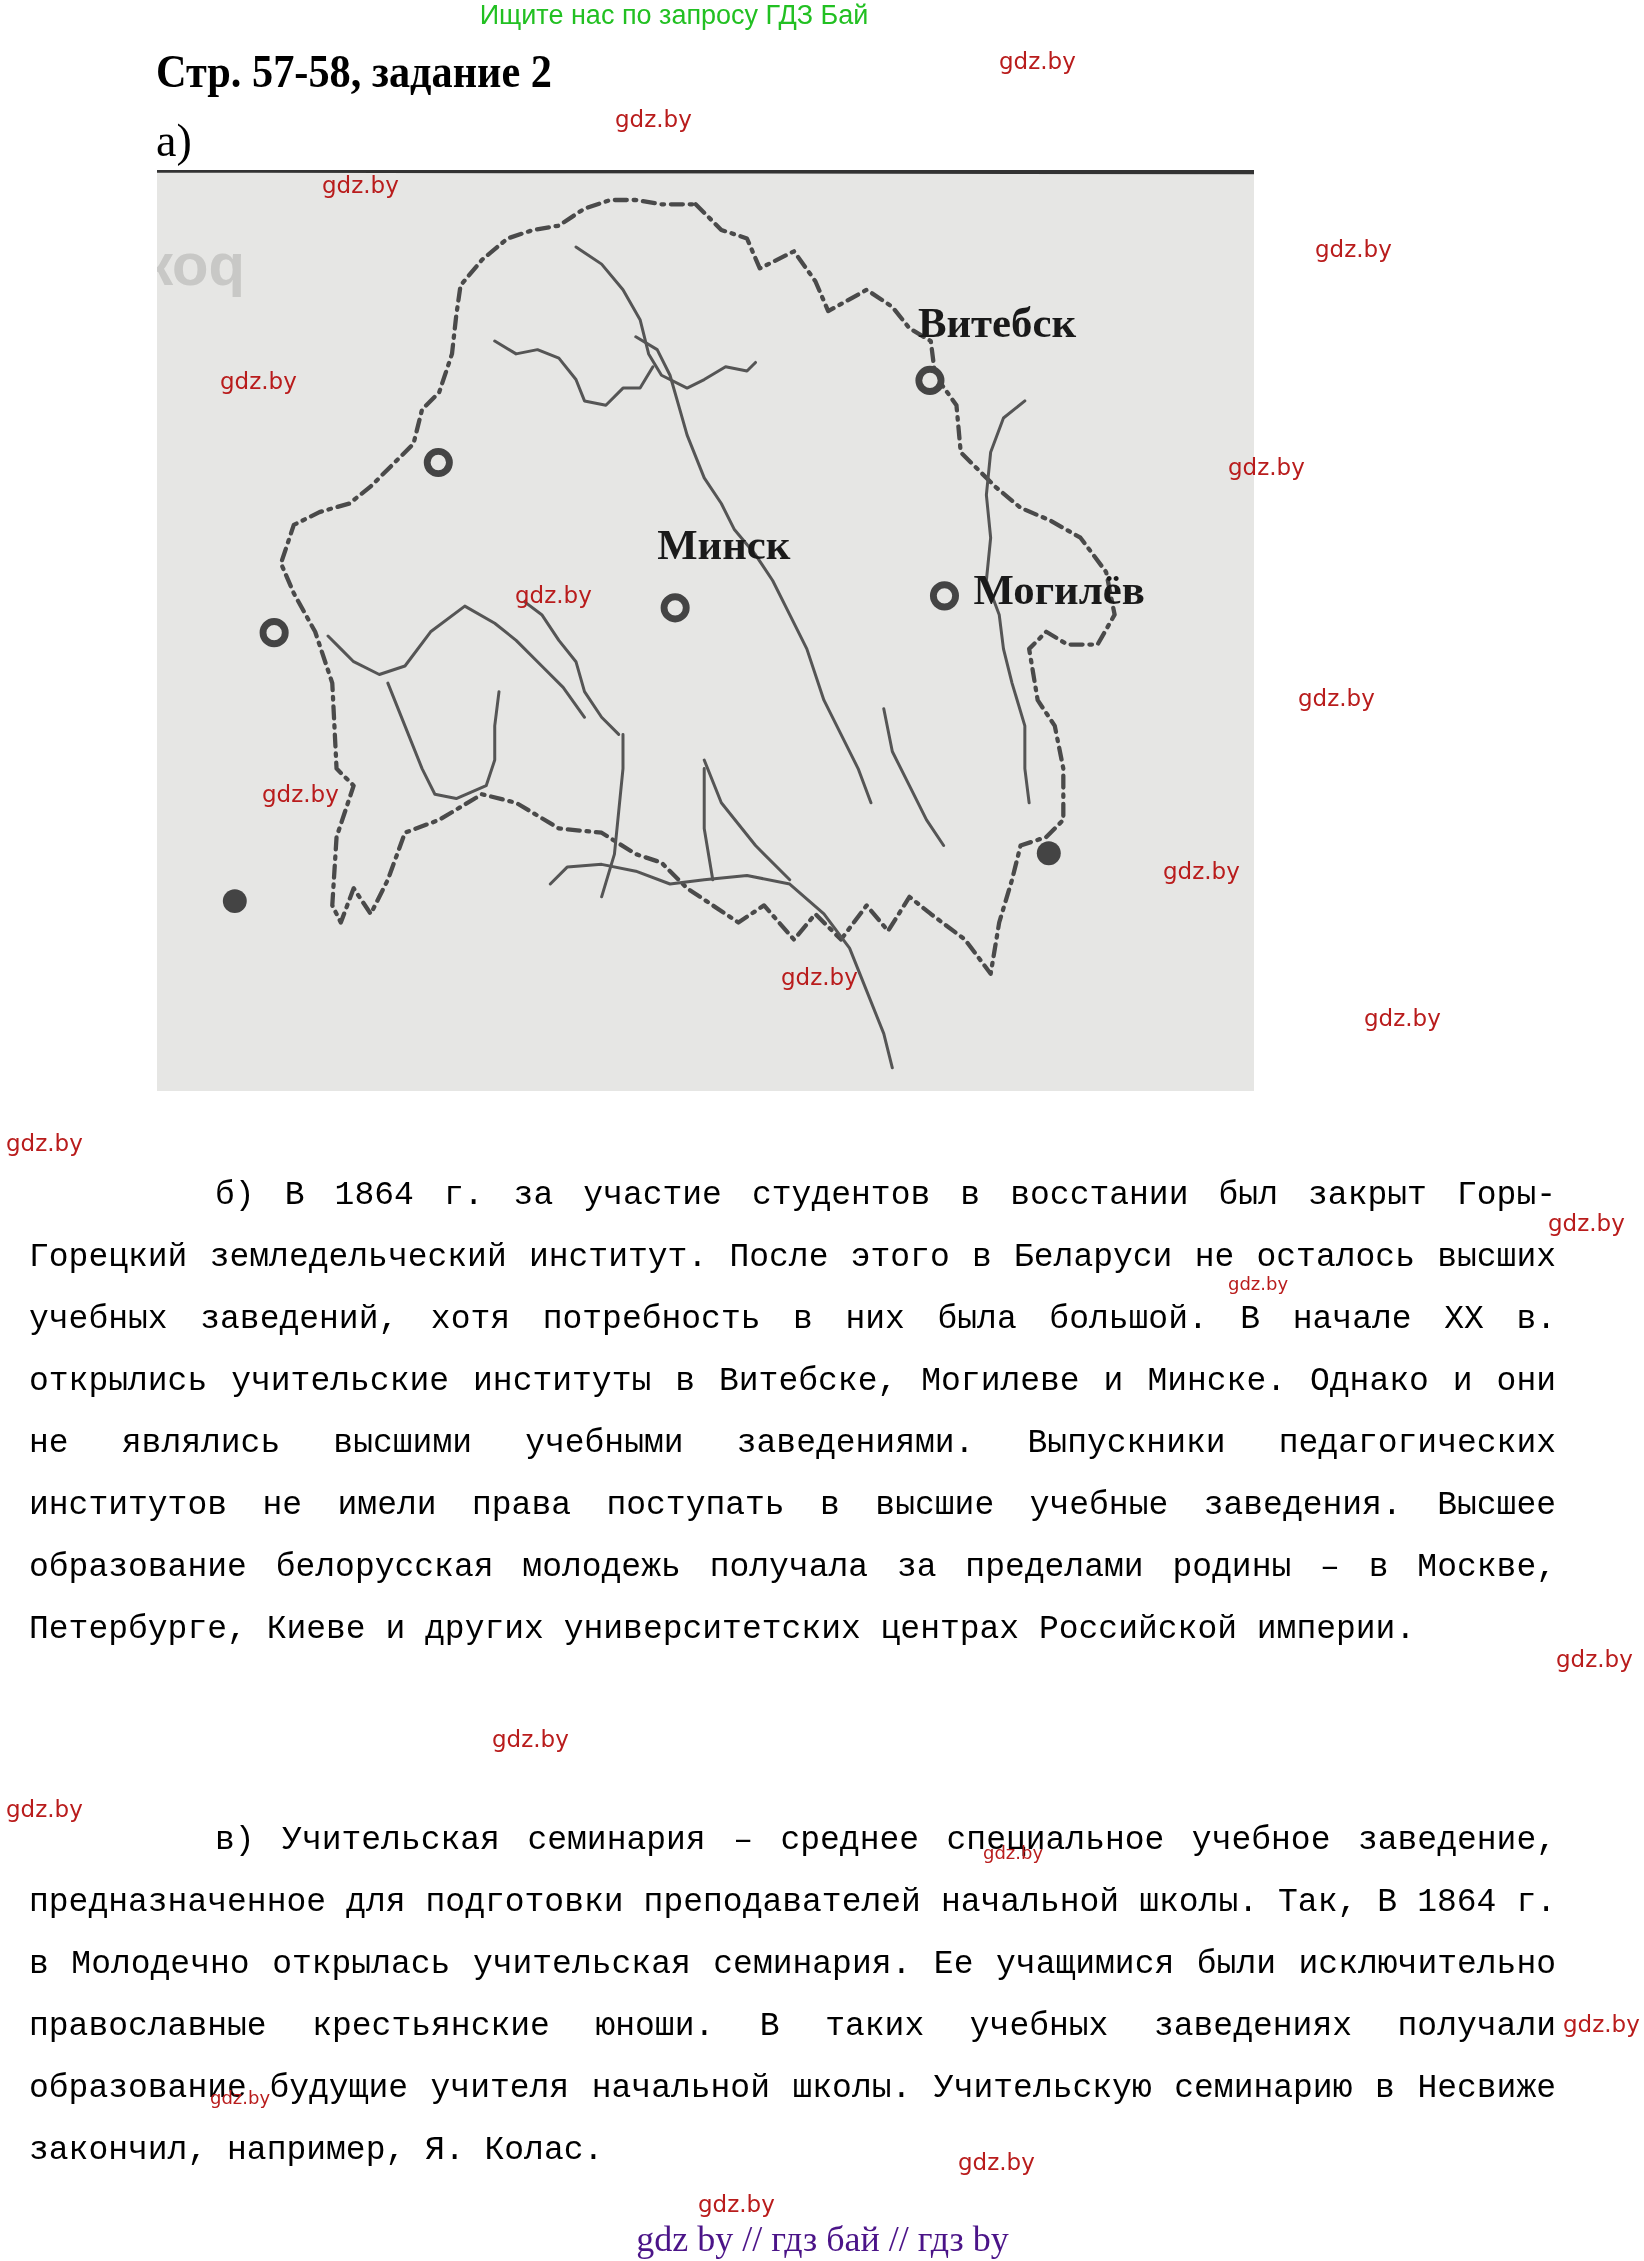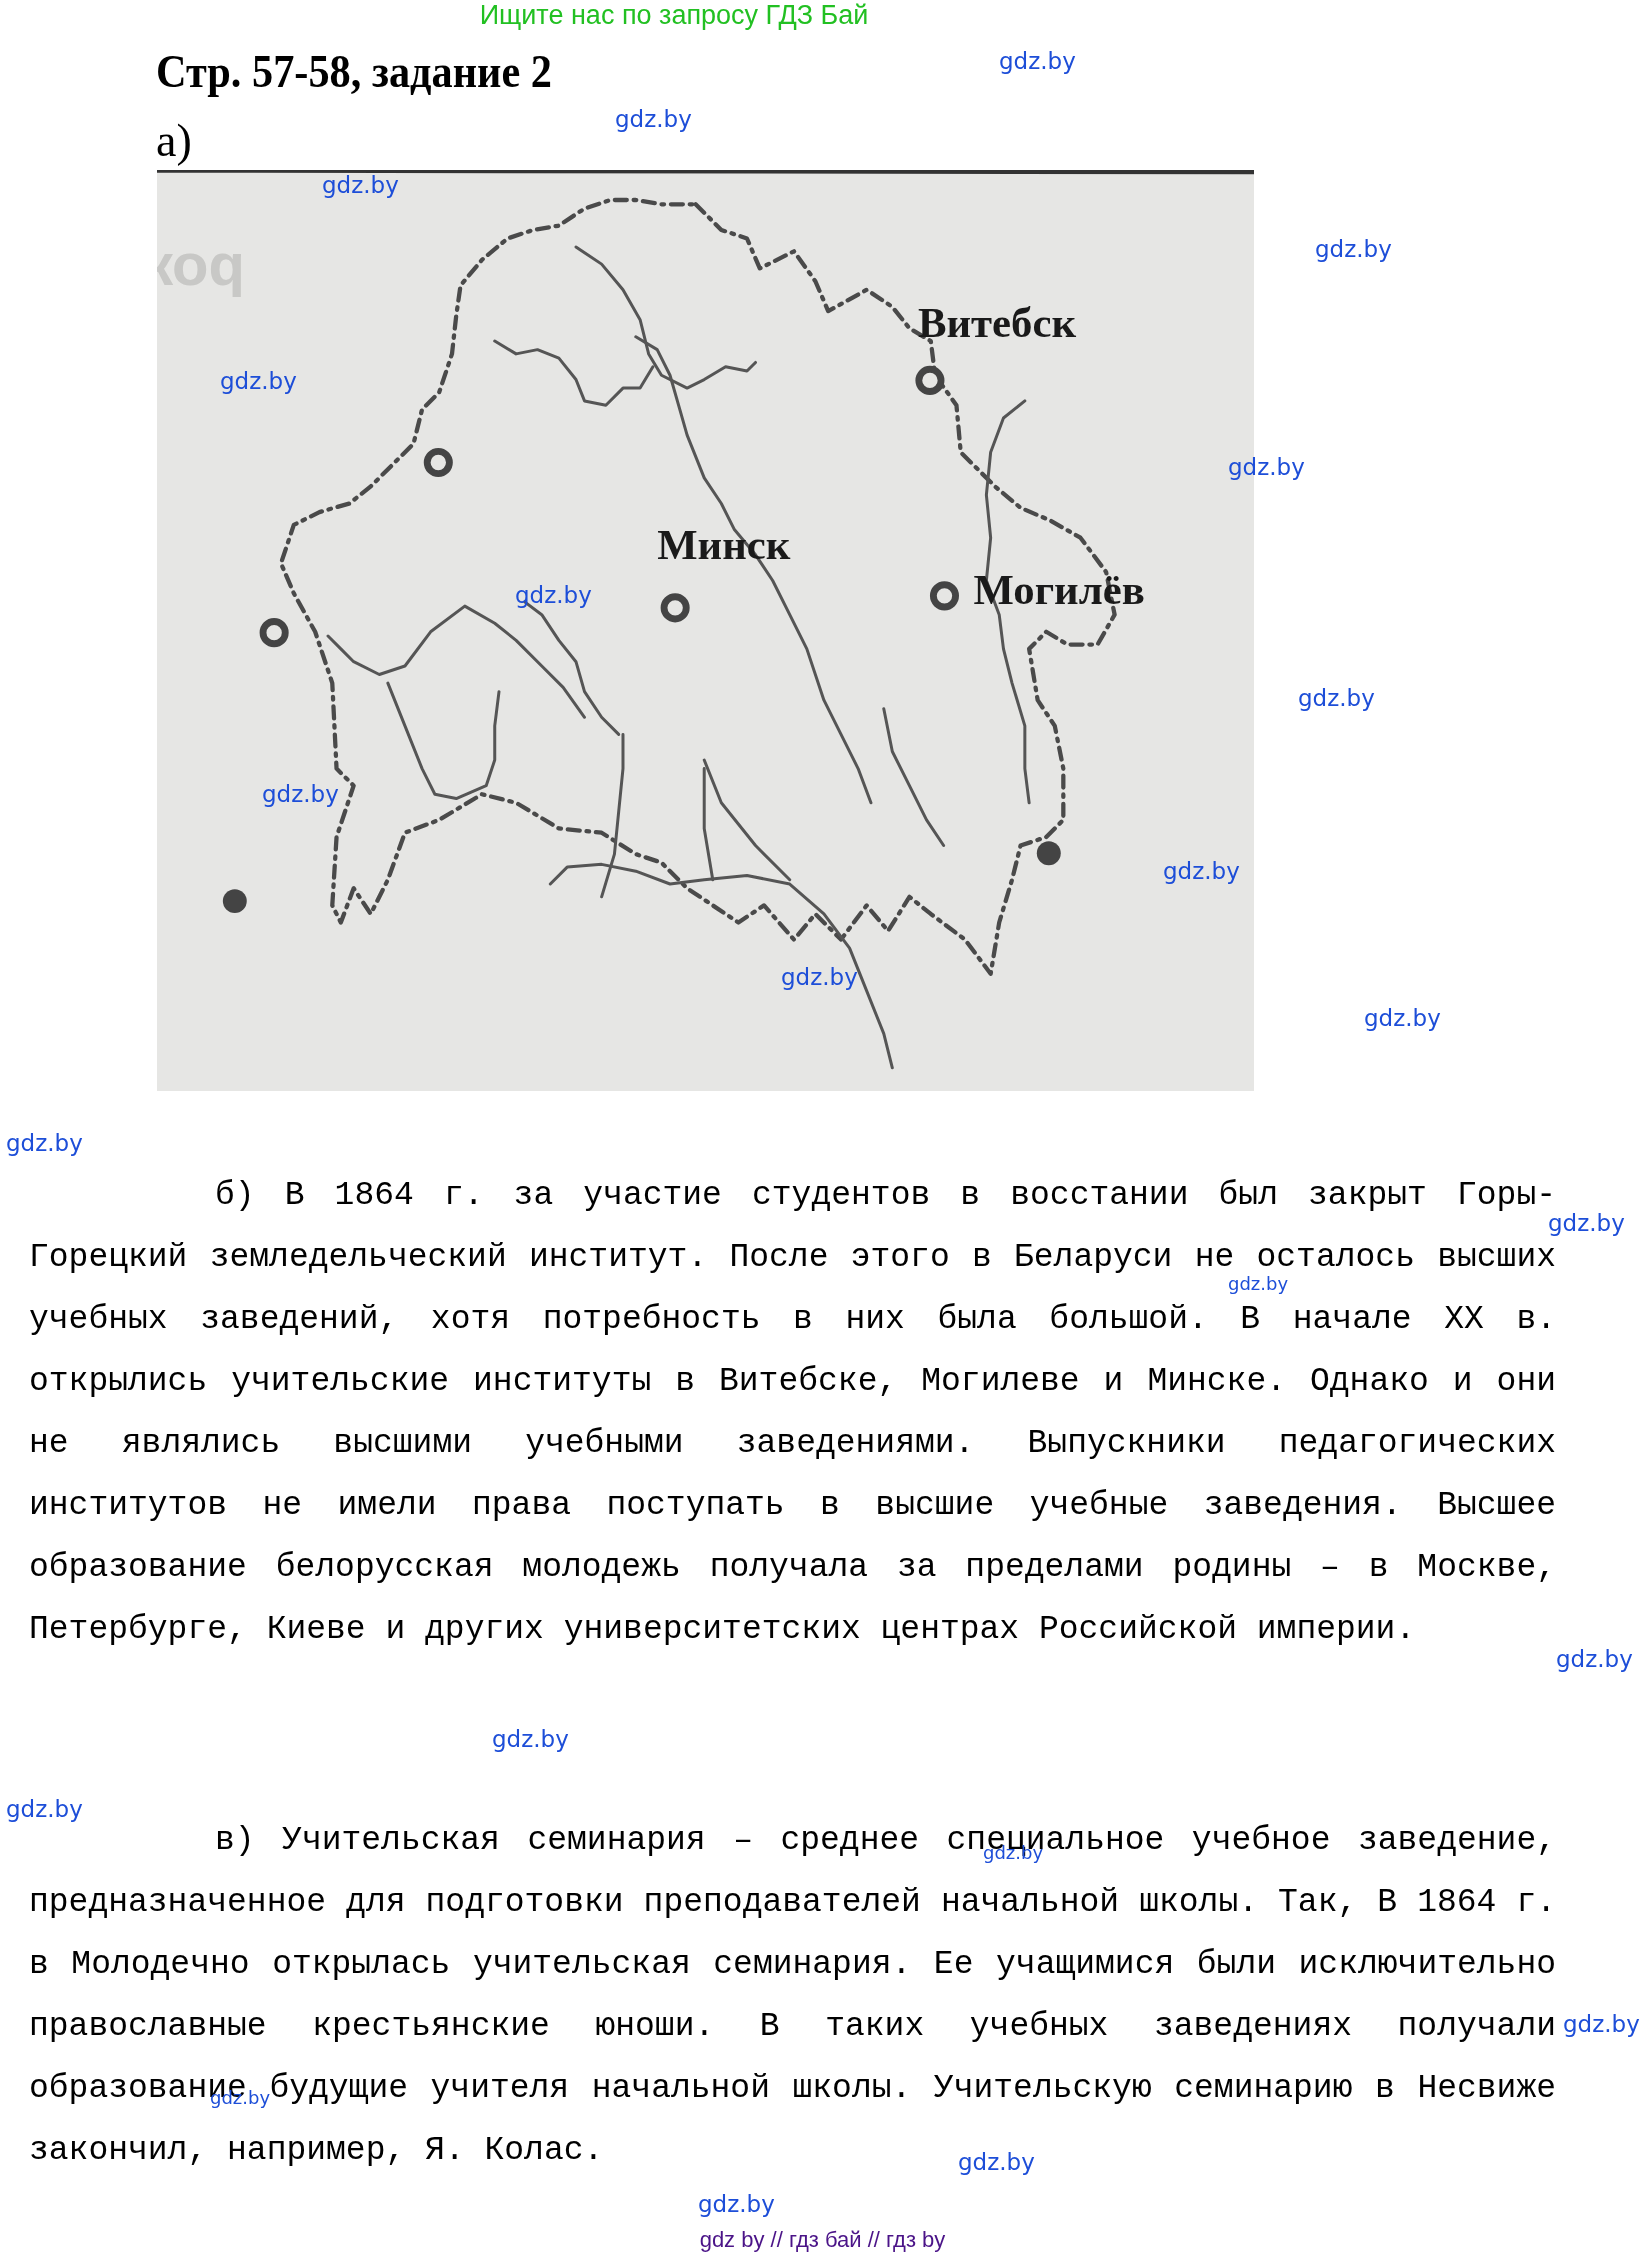--- a/index.html
+++ b/index.html
@@ -3,25 +3,25 @@
 <meta charset="utf-8">
 <style>
   html, body { margin:0; padding:0; background:#ffffff; }
   body { width:1645px; height:2261px; position:relative; overflow:hidden; font-family:"Liberation Serif", serif; color:#000; }
   .abs { position:absolute; }
   .top-banner { left:0; width:1348px; top:0; text-align:center; font-family:"Liberation Sans", sans-serif; font-size:27px; color:#22c022; letter-spacing:0px; line-height:31px; }
   .title { left:156px; top:44px; font-size:46px; font-weight:bold; line-height:55px; transform:scaleX(0.92); transform-origin:left; }
   .sub-a { left:156px; top:115px; font-size:46px; line-height:51px; }
   .map { left:157px; top:170px; width:1097px; height:921px; background:#e6e6e4; overflow:hidden; }
   .map svg { display:block; }
-  .wm { font-family:"DejaVu Sans", sans-serif; font-size:23px; color:#1d4ed8; line-height:26px; white-space:nowrap; }
+  .wm { font-family:"DejaVu Sans", sans-serif; font-size:23px; color:#b91c1c; line-height:26px; white-space:nowrap; }
   .wm.small { font-size:18px; }
   .para { left:29px; width:1527px; font-size:33px; line-height:62px; text-align:justify; text-align-last:left;font-family:Liberation Mono, monospace; }
   .para .indent { display:inline-block; width:186px; }
-  .footer { left:0; width:1645px; top:2224px; text-align:center; font-family:Liberation Sans, sans-serif; font-size:22px; color:#4b1488; line-height:31px; }
+  .footer { left:0; width:1645px; top:2224px; text-align:center; font-family:Liberation Serif, serif; font-size:36px; color:#4b1488; line-height:31px; }
   .city { font-family:"Liberation Serif", serif; font-weight:bold; font-size:50px; fill:#1a1a1a; }
 </style>
 </head>
 <body>
 
 <div class="abs top-banner">Ищите нас по запросу ГДЗ Бай</div>
 
 <div class="abs title">Стр. 57-58, задание 2</div>
 <div class="abs sub-a">а)</div>
 

